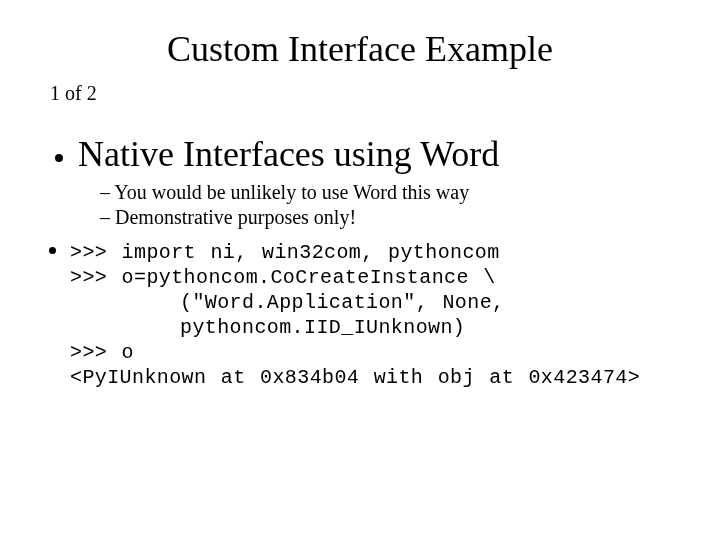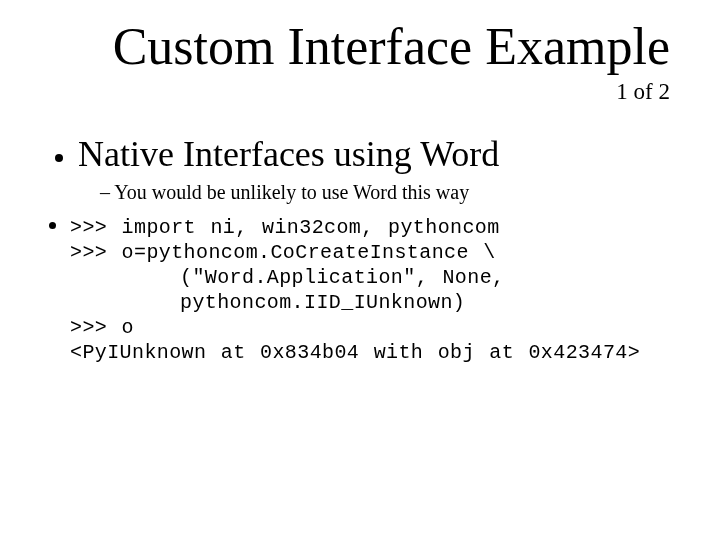--- a/index.html
+++ b/index.html
@@ -11,29 +11,29 @@
     font-family: "Times New Roman", Times, serif;
     color: #000;
   }
   .slide {
     box-sizing: border-box;
     width: 720px;
     height: 540px;
     padding: 18px 50px 20px 50px;
   }
   .title {
-    text-align: right;
-    font-size: 52px;
+    text-align: center;
+    font-size: 36px;
     line-height: 1.1;
-    margin: 0;
+    margin: 12px;
     font-weight: normal;
   }
   .subtitle {
-    text-align: right;
-    font-size: 23px;
+    text-align: left;
+    font-size: 20px;
     margin: 4px 0 28px 0;
     font-weight: normal;
   }
   ul.main {
     list-style: disc;
     margin: 0;
     padding-left: 28px;
     font-size: 28px;
   }
   ul.main > li {
@@ -83,20 +83,21 @@
 <div class="slide">
 
   <h1 class="title">Custom Interface Example</h1>
   <div class="subtitle">1 of 2</div>
 
   <ul class="main">
     <li>
       <span class="lbl">Native Interfaces using Word</span>
       <ul class="sub">
         <li>You would be unlikely to use Word this way</li>
+        <li>Demonstrative purposes only!</li>
       </ul>
     </li>
   </ul>
 
   <ul class="code-bullet">
     <li>
       <div class="code"><span>&gt;&gt;&gt; import ni, win32com, pythoncom</span>
 <span>&gt;&gt;&gt; o=pythoncom.CoCreateInstance \</span>
 <span class="indent">("Word.Application", None,</span><span class="indent">pythoncom.IID_IUnknown)</span><span>&gt;&gt;&gt; o</span>
 <span>&lt;PyIUnknown at 0x834b04 with obj at 0x423474&gt;</span></div>

